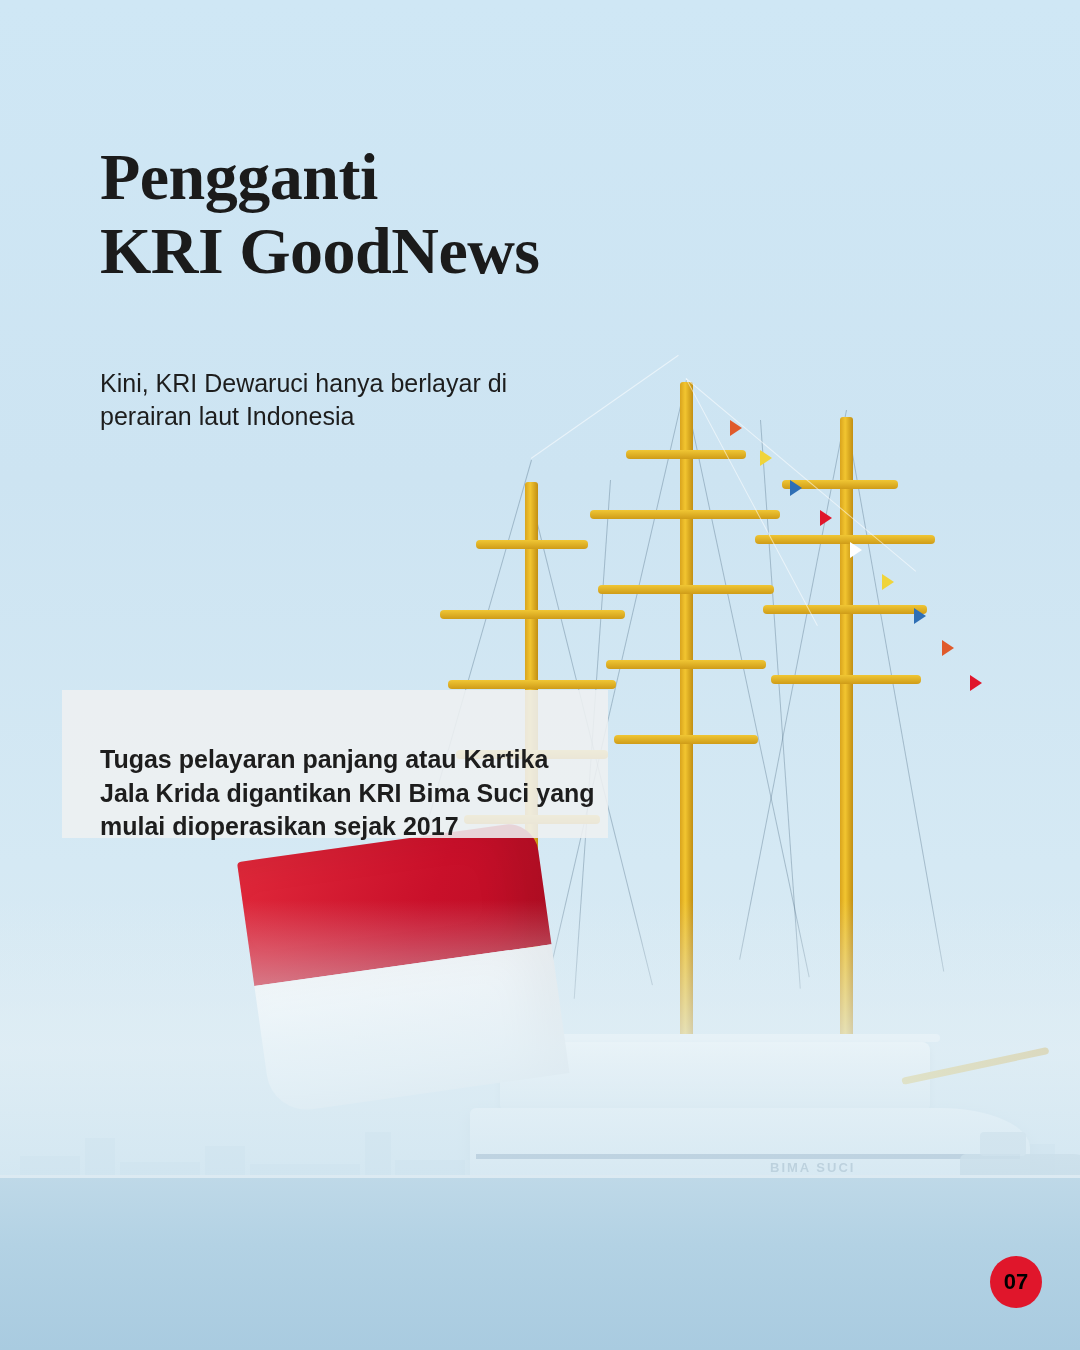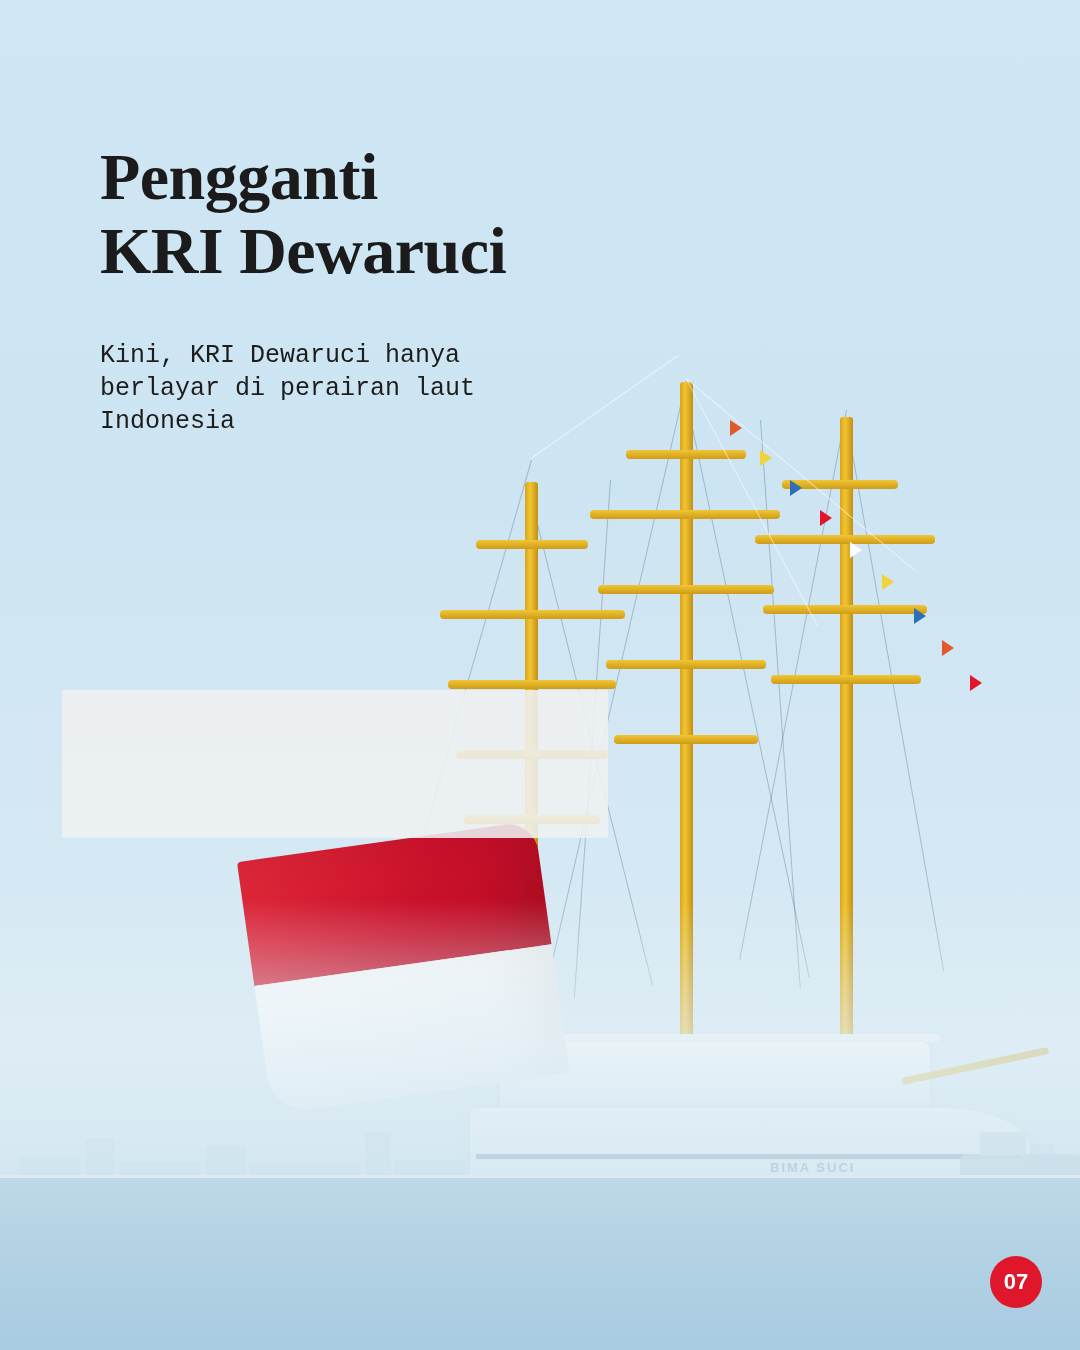--- a/index.html
+++ b/index.html
@@ -237,21 +237,21 @@
   }
   .para {
     position: absolute;
     left: 100px;
     width: 450px;
     font-family: "Liberation Sans", sans-serif;
     font-size: 25px;
     line-height: 1.32;
     color: #1d1d1d;
   }
-  .p1 { top: 314px; font-family: Liberation Mono, monospace; }
+  .p1 { top: 342px; }
   .p2 { top: 420px; }
   .p3 { top: 565px; }
 
   .highlight {
     position: absolute;
     left: 62px;
     top: 690px;
     width: 546px;
     height: 148px;
     background: rgba(238,240,241,.88);
@@ -298,21 +298,21 @@
     white-space: nowrap;
   }
   .page-badge {
     position: absolute;
     right: 38px;
     bottom: 42px;
     width: 52px;
     height: 52px;
     border-radius: 50%;
     background: #e0162b;
-    color: #ffffff;
+    color: #000000;
     font-weight: bold;
     font-size: 22px;
     display: flex;
     align-items: center;
     justify-content: center;
   }
 </style>
 </head>
 <body>
 
@@ -397,24 +397,25 @@
     </div>
 
     <div class="haze"></div>
     <div class="water"></div>
   </div>
 
   <div class="content">
 
     <div class="title">
       <div>Pengganti</div>
-      <div>KRI Dewaruci</div>
+      <div>KRI GoodNews</div>
     </div>
 
     <p class="para p1">Kini, KRI Dewaruci hanya berlayar di perairan laut Indonesia</p>
 
     <div class="highlight"></div>
+    <p class="highlight-text">Tugas pelayaran panjang atau Kartika Jala Krida digantikan KRI Bima Suci yang mulai dioperasikan sejak 2017</p>
 
 
 
     <div class="page-badge">07</div>
   </div>
 </div>
 
 </body></html>

